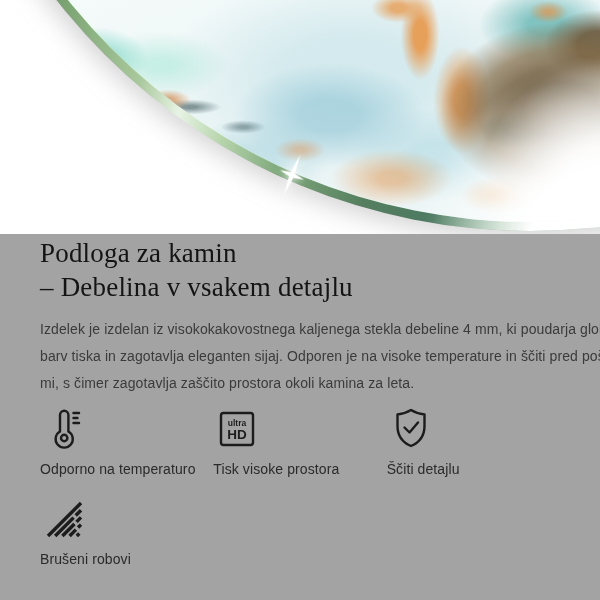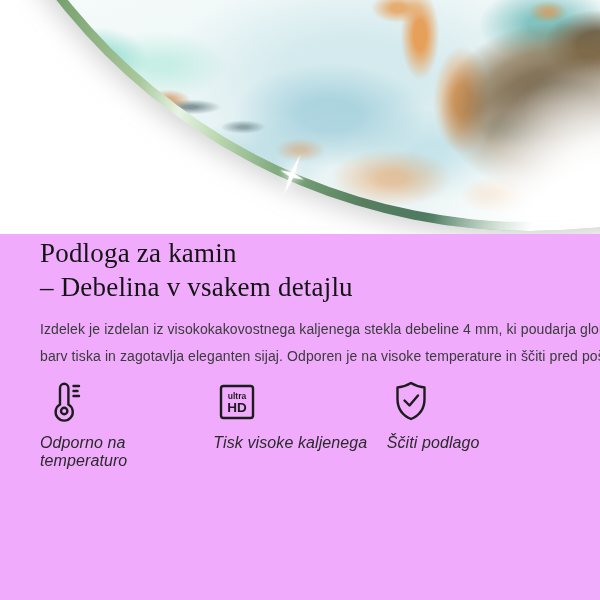--- a/index.html
+++ b/index.html
@@ -1,18 +1,18 @@
 <!DOCTYPE html>
 <html><head>
 <meta charset="utf-8">
 <style>
   * { margin:0; padding:0; box-sizing:border-box; }
   html,body { background:#ffffff; }
   body { font-family:"Liberation Sans", sans-serif; }
-  .page { position:relative; width:600px; height:600px; background:#f0abfc; overflow:hidden; margin:0 auto; }
+  .page { position:relative; width:600px; height:600px; background:#a3a3a3; overflow:hidden; margin:0 auto; }
 
   
   .hero { position:relative; width:600px; height:234px; overflow:hidden; background:#ffffff; }
   .glass-shadow {
     position:absolute; left:-78px; top:-978px; width:1216px; height:1216px;
     border-radius:50%; background:rgba(125,125,125,0.35); filter:blur(13px);
   }
   .glass-rim {
     position:absolute; inset:0;
     clip-path:circle(601px at 530px -370px);
@@ -62,21 +62,21 @@
   .title .line { display:block; }
   .desc { margin-top:12px; color:#3b3b3b; font-size:14px; line-height:27px; letter-spacing:0.1px; }
   .desc .line { display:block; white-space:nowrap; }
 
   
   .features { margin-top:8px; display:grid; grid-template-columns:1fr 1fr 1fr; row-gap:18px; }
   .feature { display:flex; flex-direction:column; }
   .feature .icon-box { width:48px; height:48px; display:flex; align-items:center; justify-content:center; }
   .feature svg { width:48px; height:48px; }
   .feature .stroke { stroke:#1c1c1c; fill:none; stroke-width:2.4; }
-  .feature .label { margin-top:8px; font-size:16px; color:#2a2a2a; letter-spacing:0.1px;font-style:italic; }
+  .feature .label { margin-top:8px; font-size:14px; color:#2a2a2a; letter-spacing:0.1px; }
   .hd-text { font-family:"Liberation Sans", sans-serif; fill:#1c1c1c; }
 </style>
 </head>
 <body>
 
 <div class="page">
 
   <div class="hero">
     <div class="glass-shadow"></div>
     <div class="glass-rim"></div>
@@ -88,20 +88,21 @@
   </div>
 
   <div class="content">
     <h1 class="title">
       <span class="line">Podloga za kamin</span>
       <span class="line">– Debelina v vsakem detajlu</span>
     </h1>
     <div class="desc">
       <span class="line">Izdelek je izdelan iz visokokakovostnega kaljenega stekla debeline 4 mm, ki poudarja globino</span>
       <span class="line">barv tiska in zagotavlja eleganten sijaj. Odporen je na visoke temperature in ščiti pred poškodba-</span>
+      <span class="line">mi, s čimer zagotavlja zaščito prostora okoli kamina za leta.</span>
     </div>
 
     <div class="features">
 
       <div class="feature">
         <div class="icon-box">
           <svg viewBox="0 0 48 48">
             <path class="stroke" stroke-linecap="round" d="M20 10 a4.2 4.2 0 0 1 8.4 0 V26.5 a8.6 8.6 0 1 1 -8.4 0 Z"></path>
             <circle class="stroke" cx="24.2" cy="33" r="3.2"></circle>
             <path class="stroke" stroke-linecap="round" d="M33.5 8 h5.5 M33.5 13 h4 M33.5 18 h5.5"></path>
@@ -111,31 +112,45 @@
       </div>
 
       <div class="feature">
         <div class="icon-box">
           <svg viewBox="0 0 48 48">
             <rect class="stroke" x="8" y="8" width="32" height="32" rx="2.5" stroke-width="2.6"></rect>
             <text class="hd-text" x="24" y="20.5" font-size="8.5" font-weight="600" text-anchor="middle">ultra</text>
             <text class="hd-text" x="24" y="34" font-size="13.5" font-weight="700" text-anchor="middle">HD</text>
           </svg>
         </div>
-        <div class="label">Tisk visoke kaljenega</div>
+        <div class="label">Tisk visoke prostora</div>
       </div>
 
       <div class="feature">
         <div class="icon-box">
           <svg viewBox="0 0 48 48">
             <path class="stroke" stroke-linejoin="round" d="M24 5 C28 7.5 33 9 37.5 9.5 V21 C37.5 30.5 32 37.6 24 41 C16 37.6 10.5 30.5 10.5 21 V9.5 C15 9 20 7.5 24 5 Z"></path>
             <path class="stroke" stroke-linecap="round" stroke-linejoin="round" stroke-width="2.6" d="M17.5 22.5 L22.5 27.5 L31 17.5"></path>
           </svg>
         </div>
-        <div class="label">Ščiti podlago</div>
+        <div class="label">Ščiti detajlu</div>
       </div>
 
 
+      <div class="feature">
+        <div class="icon-box">
+          <svg viewBox="0 0 48 48">
+            <g stroke="#1c1c1c" stroke-width="3.4">
+              <line x1="8" y1="41" x2="41" y2="8"></line>
+              <line x1="15.2" y1="41" x2="41" y2="15.2" stroke-dasharray="26 3 9"></line>
+              <line x1="22.4" y1="41" x2="41" y2="22.4" stroke-dasharray="17 3 7"></line>
+              <line x1="29.6" y1="41" x2="41" y2="29.6" stroke-dasharray="9 3 5"></line>
+              <line x1="36.8" y1="41" x2="41" y2="36.8" stroke-dasharray="3.5 2.5"></line>
+            </g>
+          </svg>
+        </div>
+        <div class="label">Brušeni robovi</div>
+      </div>
 
 
     </div>
   </div>
 </div>
 
 </body></html>

